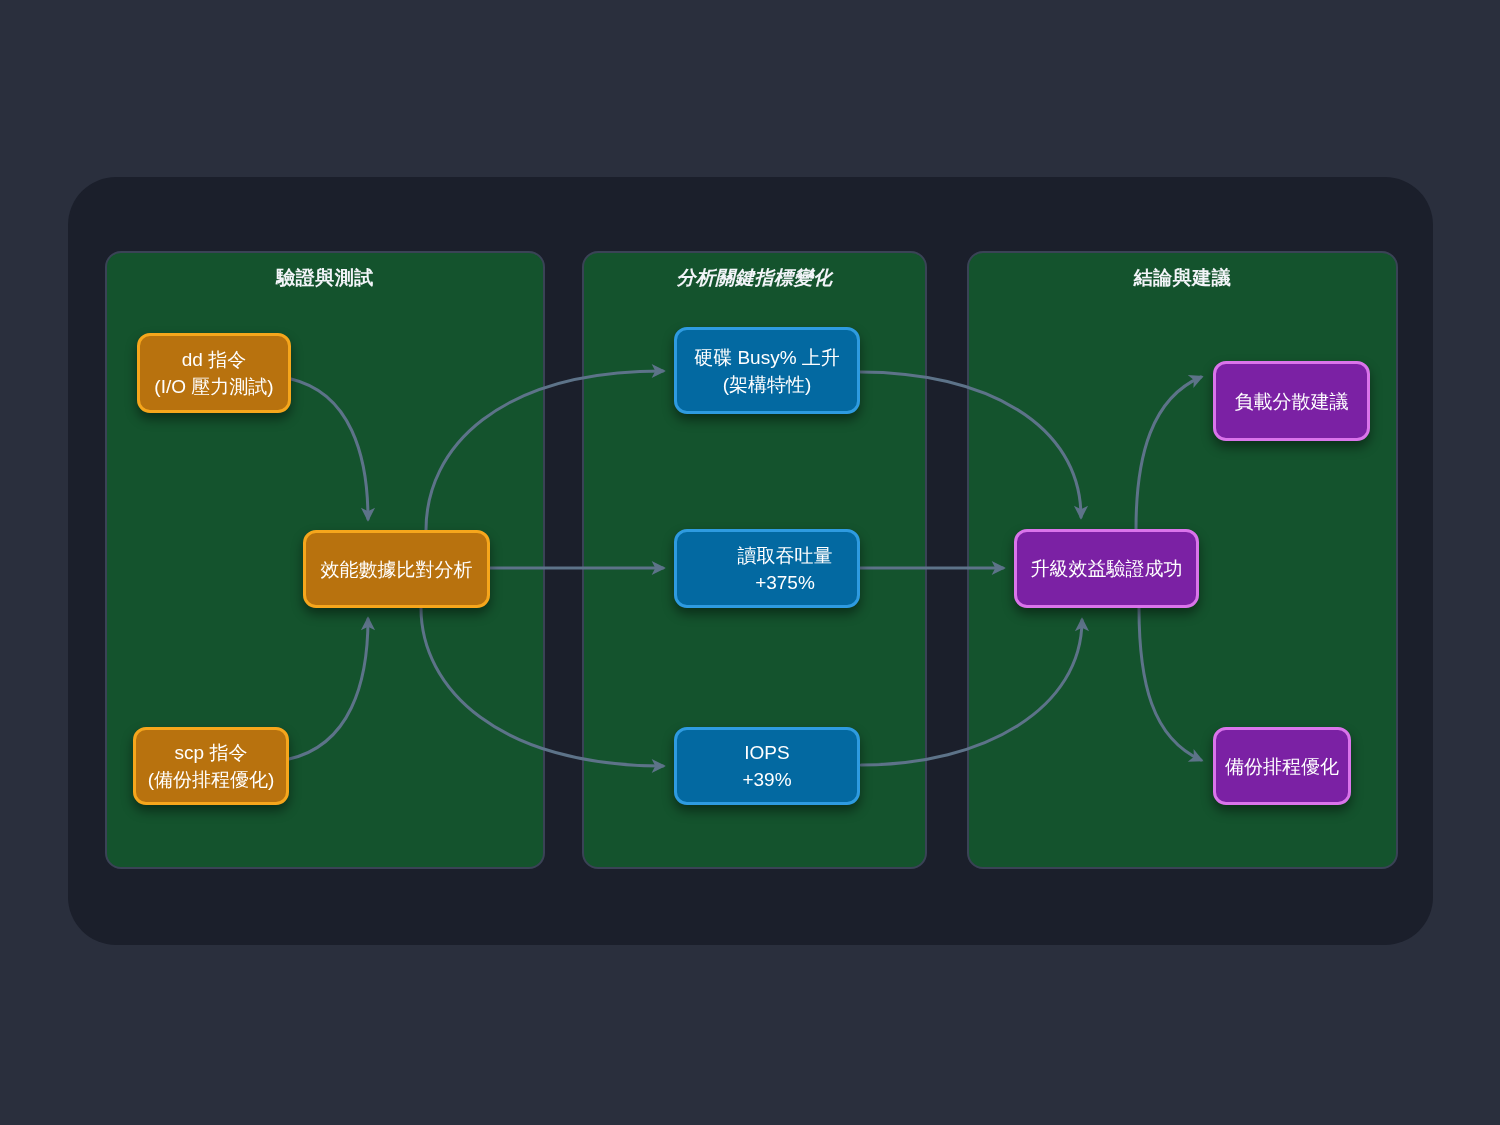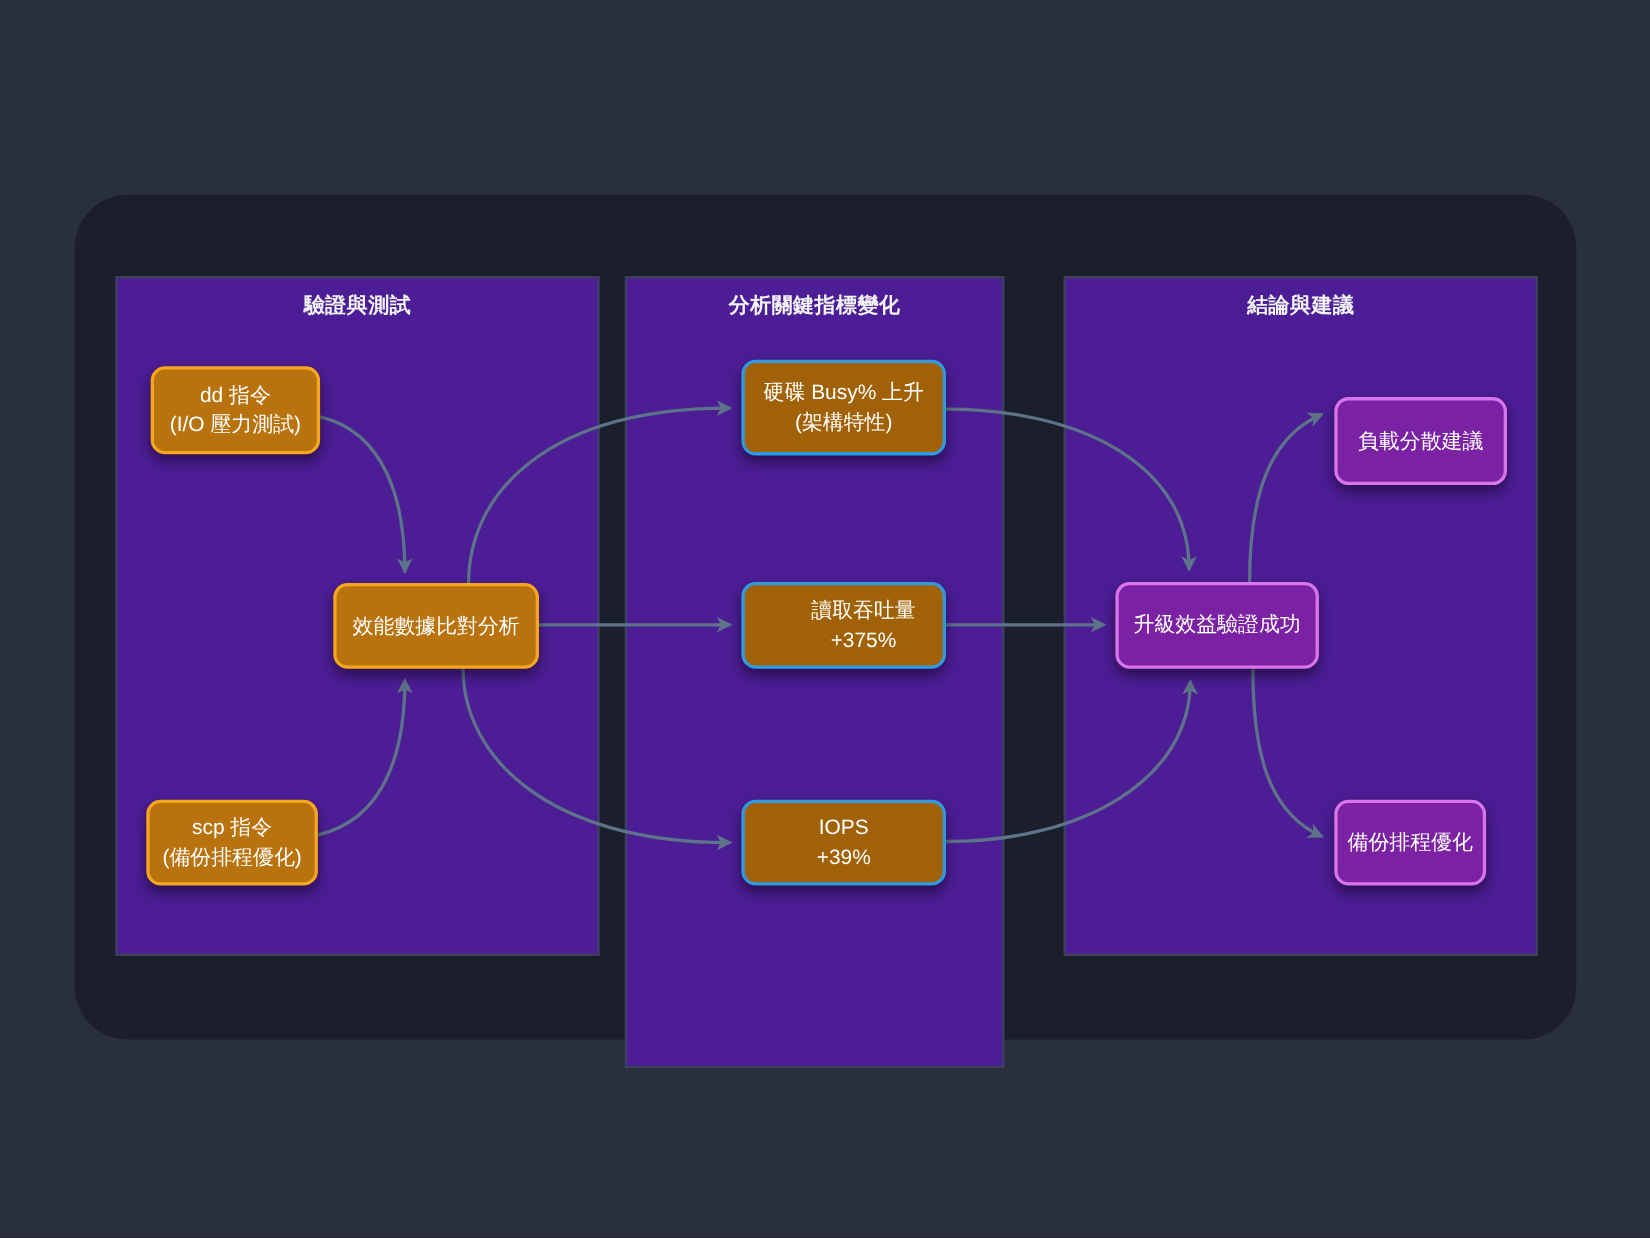--- a/index.html
+++ b/index.html
@@ -6,40 +6,40 @@
   body{
     width:1500px;height:1125px;position:relative;overflow:hidden;
     background:#2A2F3D;
     font-family:"Liberation Sans", sans-serif;
   }
   .outer-panel{
     position:absolute;left:68px;top:177px;width:1365px;height:768px;
     background:#1B1F2B;border-radius:48px;
   }
   .column{
-    position:absolute;border-radius:0;background:#4c1d95;
+    position:absolute;border-radius:16px;background:#14532d;
     border:2px solid #3A4356;box-sizing:border-box;
   }
   .col-1{left:105px;top:251px;width:440px;height:618px;}
-  .col-2{left:568px;top:251px;width:345px;height:720px;}
+  .col-2{left:582px;top:251px;width:345px;height:618px;font-style:italic;}
   .col-3{left:967px;top:251px;width:431px;height:618px;padding-left:12px;}
   .col-title{
     position:absolute;top:12px;left:0;width:100%;text-align:center;
     color:#F2F4F8;font-weight:bold;font-size:19px;letter-spacing:0.5px;
   }
   .edges{position:absolute;left:0;top:0;pointer-events:none;}
   .edge{stroke:#5D7389;stroke-width:3;fill:none;stroke-linecap:round;}
   .node{
     position:absolute;box-sizing:border-box;
     display:flex;flex-direction:column;align-items:center;justify-content:center;
     color:#FFFFFF;font-size:19px;line-height:27px;text-align:center;
     border-radius:13px;border:3px solid;box-shadow:0 6px 12px rgba(0,0,0,0.45);
   }
   .node-orange{background:#B8720E;border-color:#F6A61C;}
-  .node-blue{background:#a16207;border-color:#2E9BE0;}
+  .node-blue{background:#0369a1;border-color:#2E9BE0;}
   .node-purple{background:#7B21A4;border-color:#DA74EB;}
   .n-dd{left:137px;top:333px;width:154px;height:80px;}
   .n-scp{left:133px;top:727px;width:156px;height:78px;}
   .n-compare{left:303px;top:530px;width:187px;height:78px;}
   .n-busy{left:674px;top:327px;width:186px;height:87px;}
   .n-throughput{left:674px;top:529px;width:186px;height:79px;padding-left:36px;}
   .n-iops{left:674px;top:727px;width:186px;height:78px;}
   .n-verify{left:1014px;top:529px;width:185px;height:79px;}
   .n-load{left:1213px;top:333px;width:157px;height:80px;margin-top:28px;}
   .n-backup{left:1213px;top:727px;width:138px;height:78px;}

